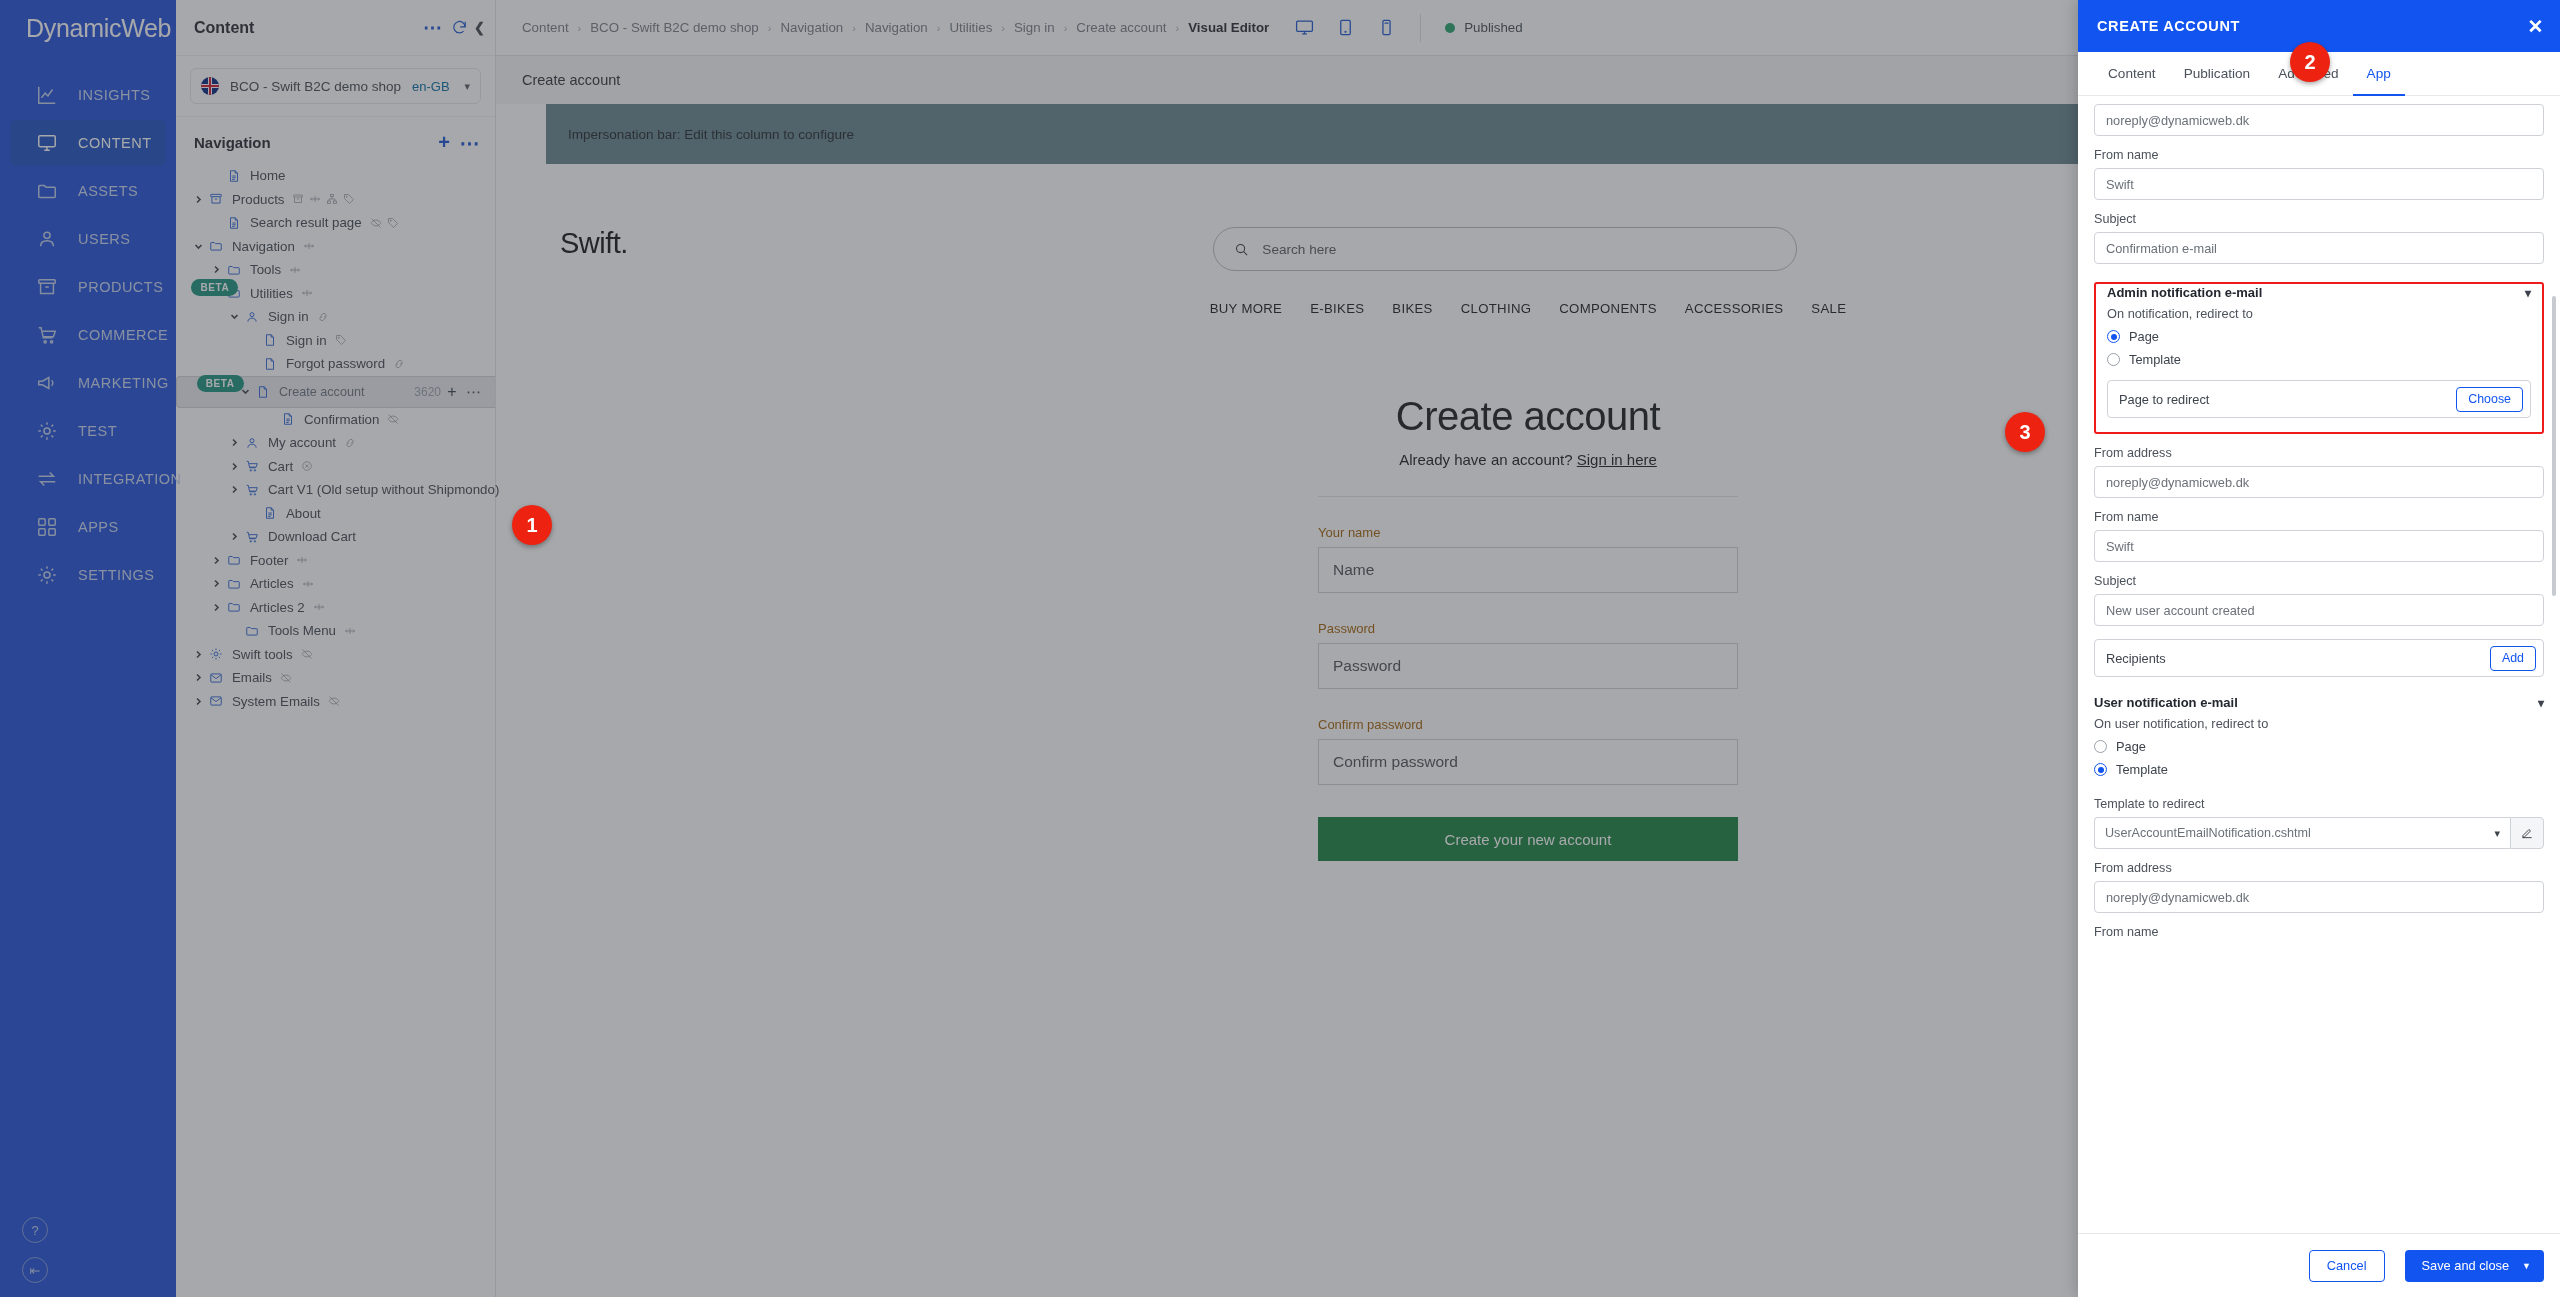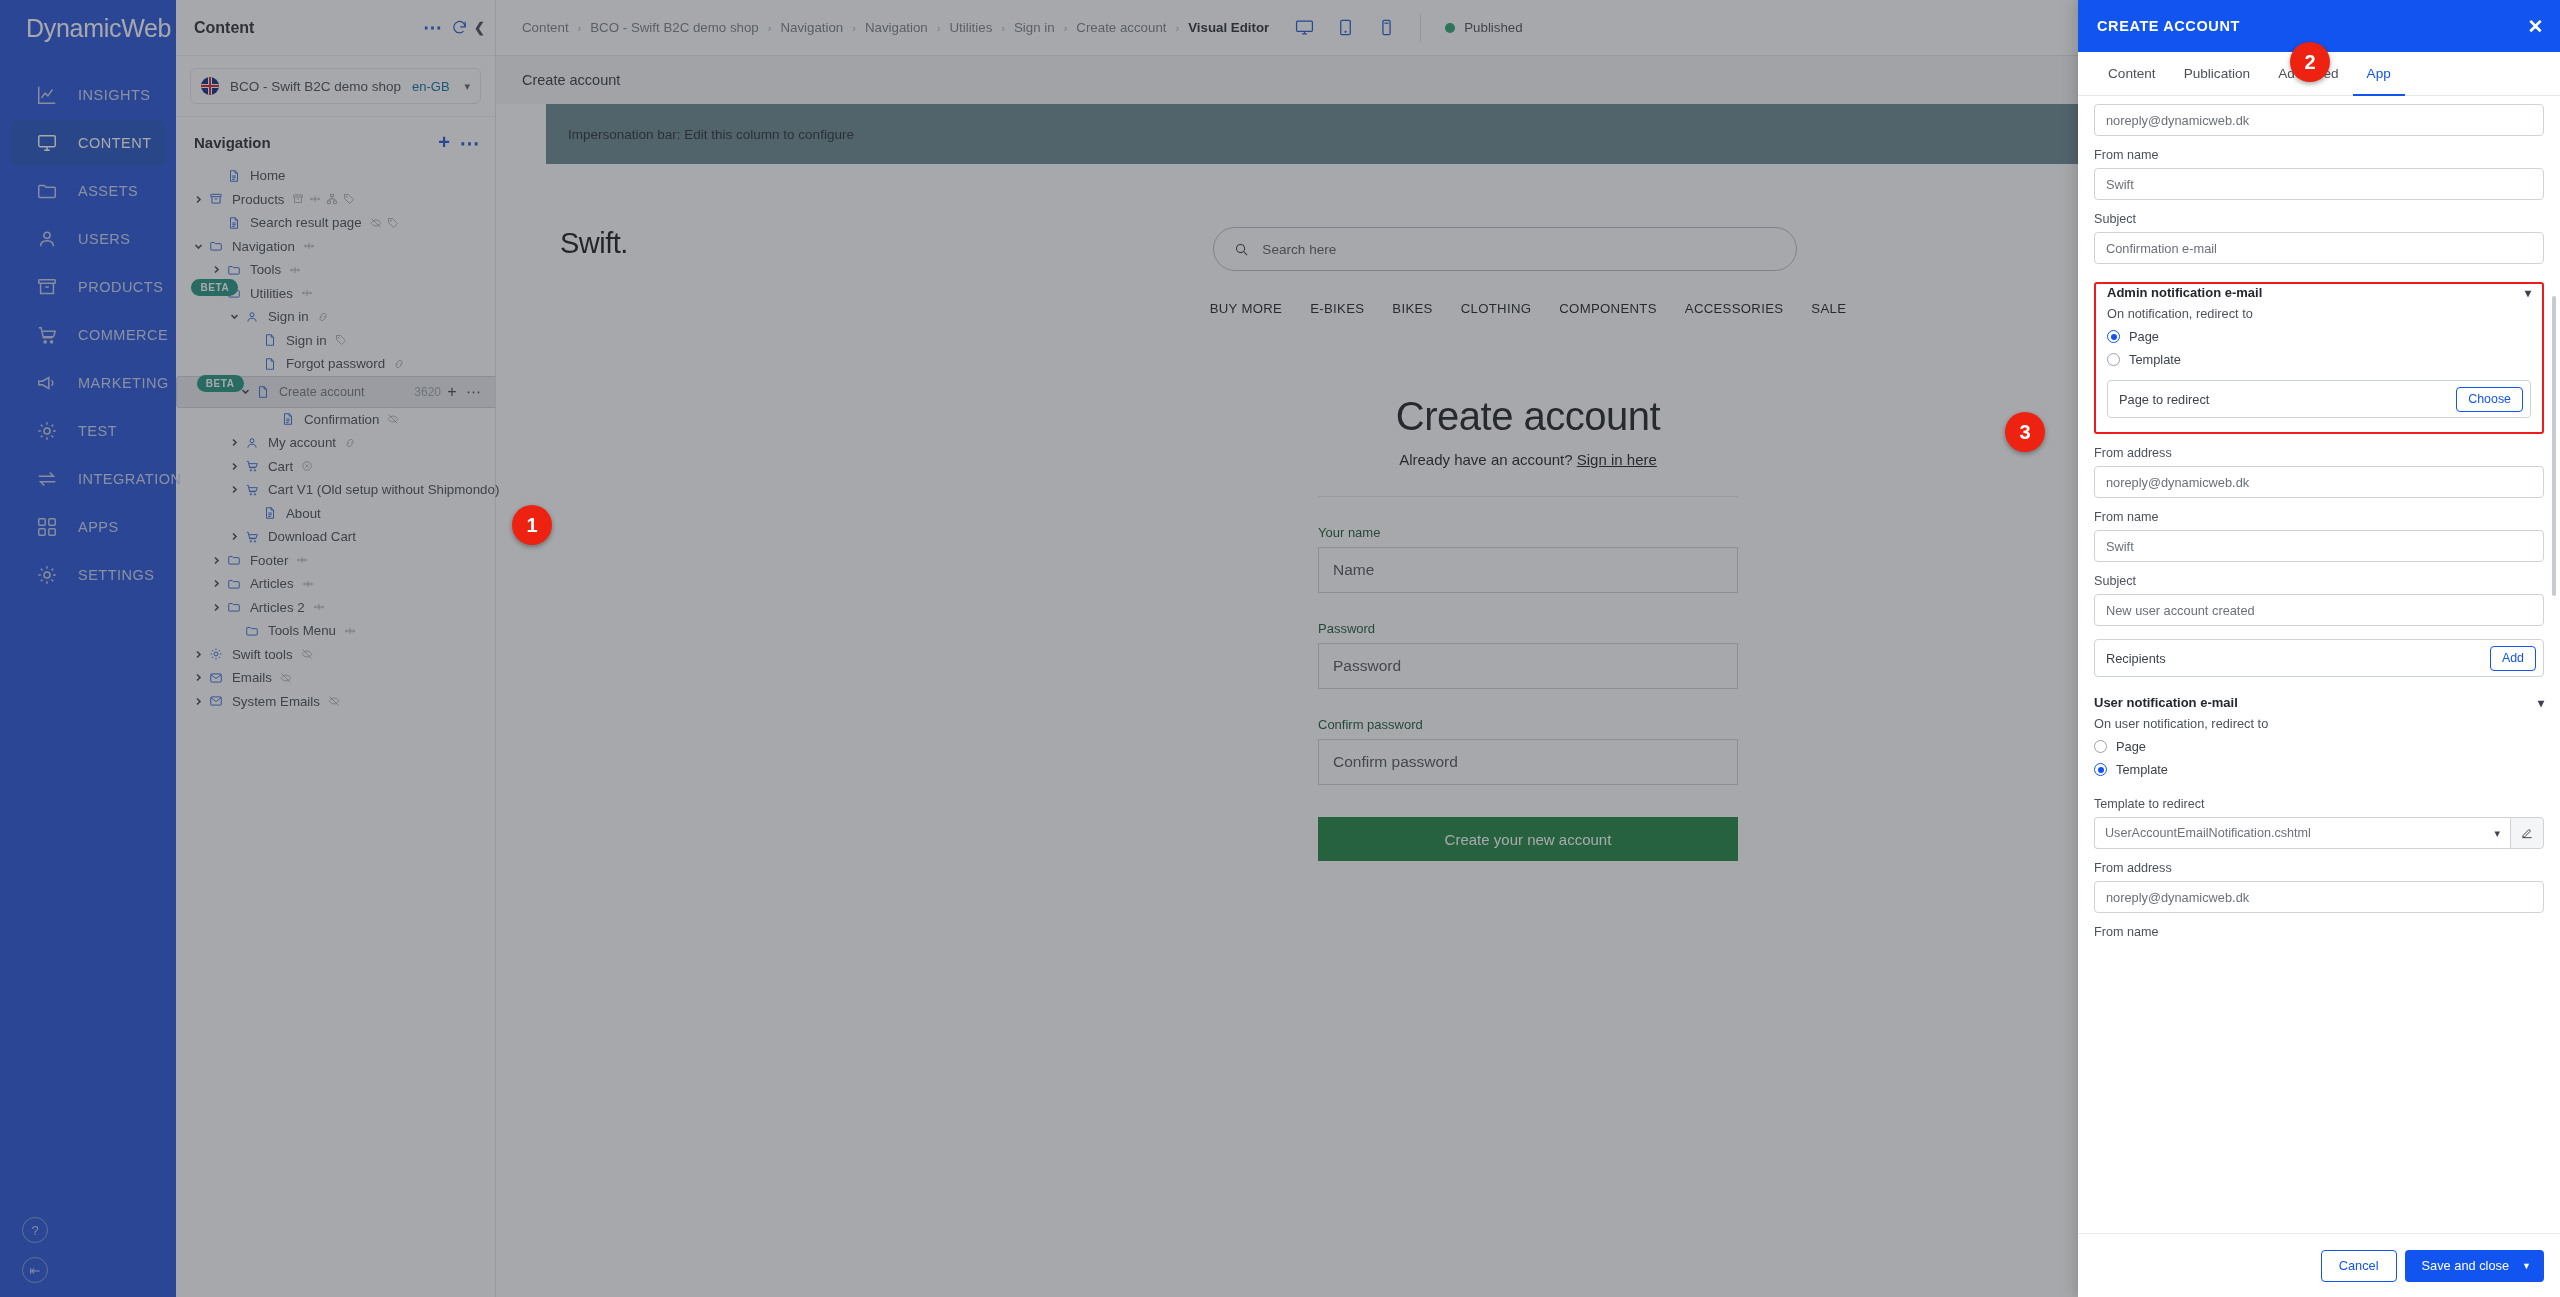--- a/index.html
+++ b/index.html
@@ -130,21 +130,21 @@
   .acct { display: flex; align-items: center; gap: 9px; font-size: 13px; letter-spacing: .4px; color: #15181c; }
   .acct svg { width: 17px; height: 17px; stroke: #15181c; fill: none; stroke-width: 1.5; }
   .mainnav { display: flex; justify-content: center; gap: 28px; padding-top: 30px; font-size: 13.2px; letter-spacing: .3px; color: #15181c; }
 
   .acctform { width: 420px; margin: 78px auto 0 auto; text-align: center; }
   .acctform h1 { font-size: 40px; font-weight: 400; color: #15181c; letter-spacing: -0.5px; }
   .subline { margin-top: 12px; font-size: 15px; color: #15181c; }
   .subline u { cursor: pointer; }
   .hr { height: 1px; background: #e3e4e6; margin: 28px 0 0 0; }
   .fgroup { margin-top: 28px; text-align: left; }
-  .flabel { font-size: 13px; color: #14532d; margin-bottom: 7px; }
+  .flabel { font-size: 13px; color: #a16207; margin-bottom: 7px; }
   .finput {
     height: 46px; border: 1px solid #cfd1d5; display: flex; align-items: center;
     padding: 0 14px; font-size: 15.5px; color: #4a4f56; background: #fff;
   }
   .submit {
     margin-top: 32px; height: 44px; background: #15803d; color: #fff;
     display: flex; align-items: center; justify-content: center; font-size: 15px; cursor: pointer;
   }
 
   
@@ -199,21 +199,21 @@
     display: flex; align-items: center; padding: 0 10px; font-size: 12.6px; color: #6b7079; background:#fff;
   }
   .sel .cv { margin-left: auto; color: #3d434c; font-size: 11px; }
   .selbtn {
     width: 34px; border: 1px solid #cfd2d7; border-radius: 0 4px 4px 0; background: #f4f5f6;
     display: flex; align-items: center; justify-content: center; cursor: pointer;
   }
   .selbtn svg { width: 14px; height: 14px; stroke: #2b3037; fill: none; stroke-width: 1.5; }
   .m-foot {
     border-top: 1px solid #e6e8eb; height: 64px; display: flex; align-items: center;
-    justify-content: flex-end; gap: 8px; padding: 0 16px;
+    justify-content: flex-end; gap: 20px; padding: 0 16px;
   }
   .b-cancel {
     border: 1px solid #1154f0; color: #1154f0; background: #fff; border-radius: 4px;
     height: 32px; padding: 0 17px; font-size: 12.8px; cursor: pointer;
   }
   .b-save {
     background: #1154f0; color: #fff; border: none; border-radius: 4px; height: 32px;
     padding: 0 13px 0 17px; font-size: 12.8px; cursor: pointer; display: flex; align-items: center; gap: 13px;
   }
   .b-save .cv { font-size: 9px; }

